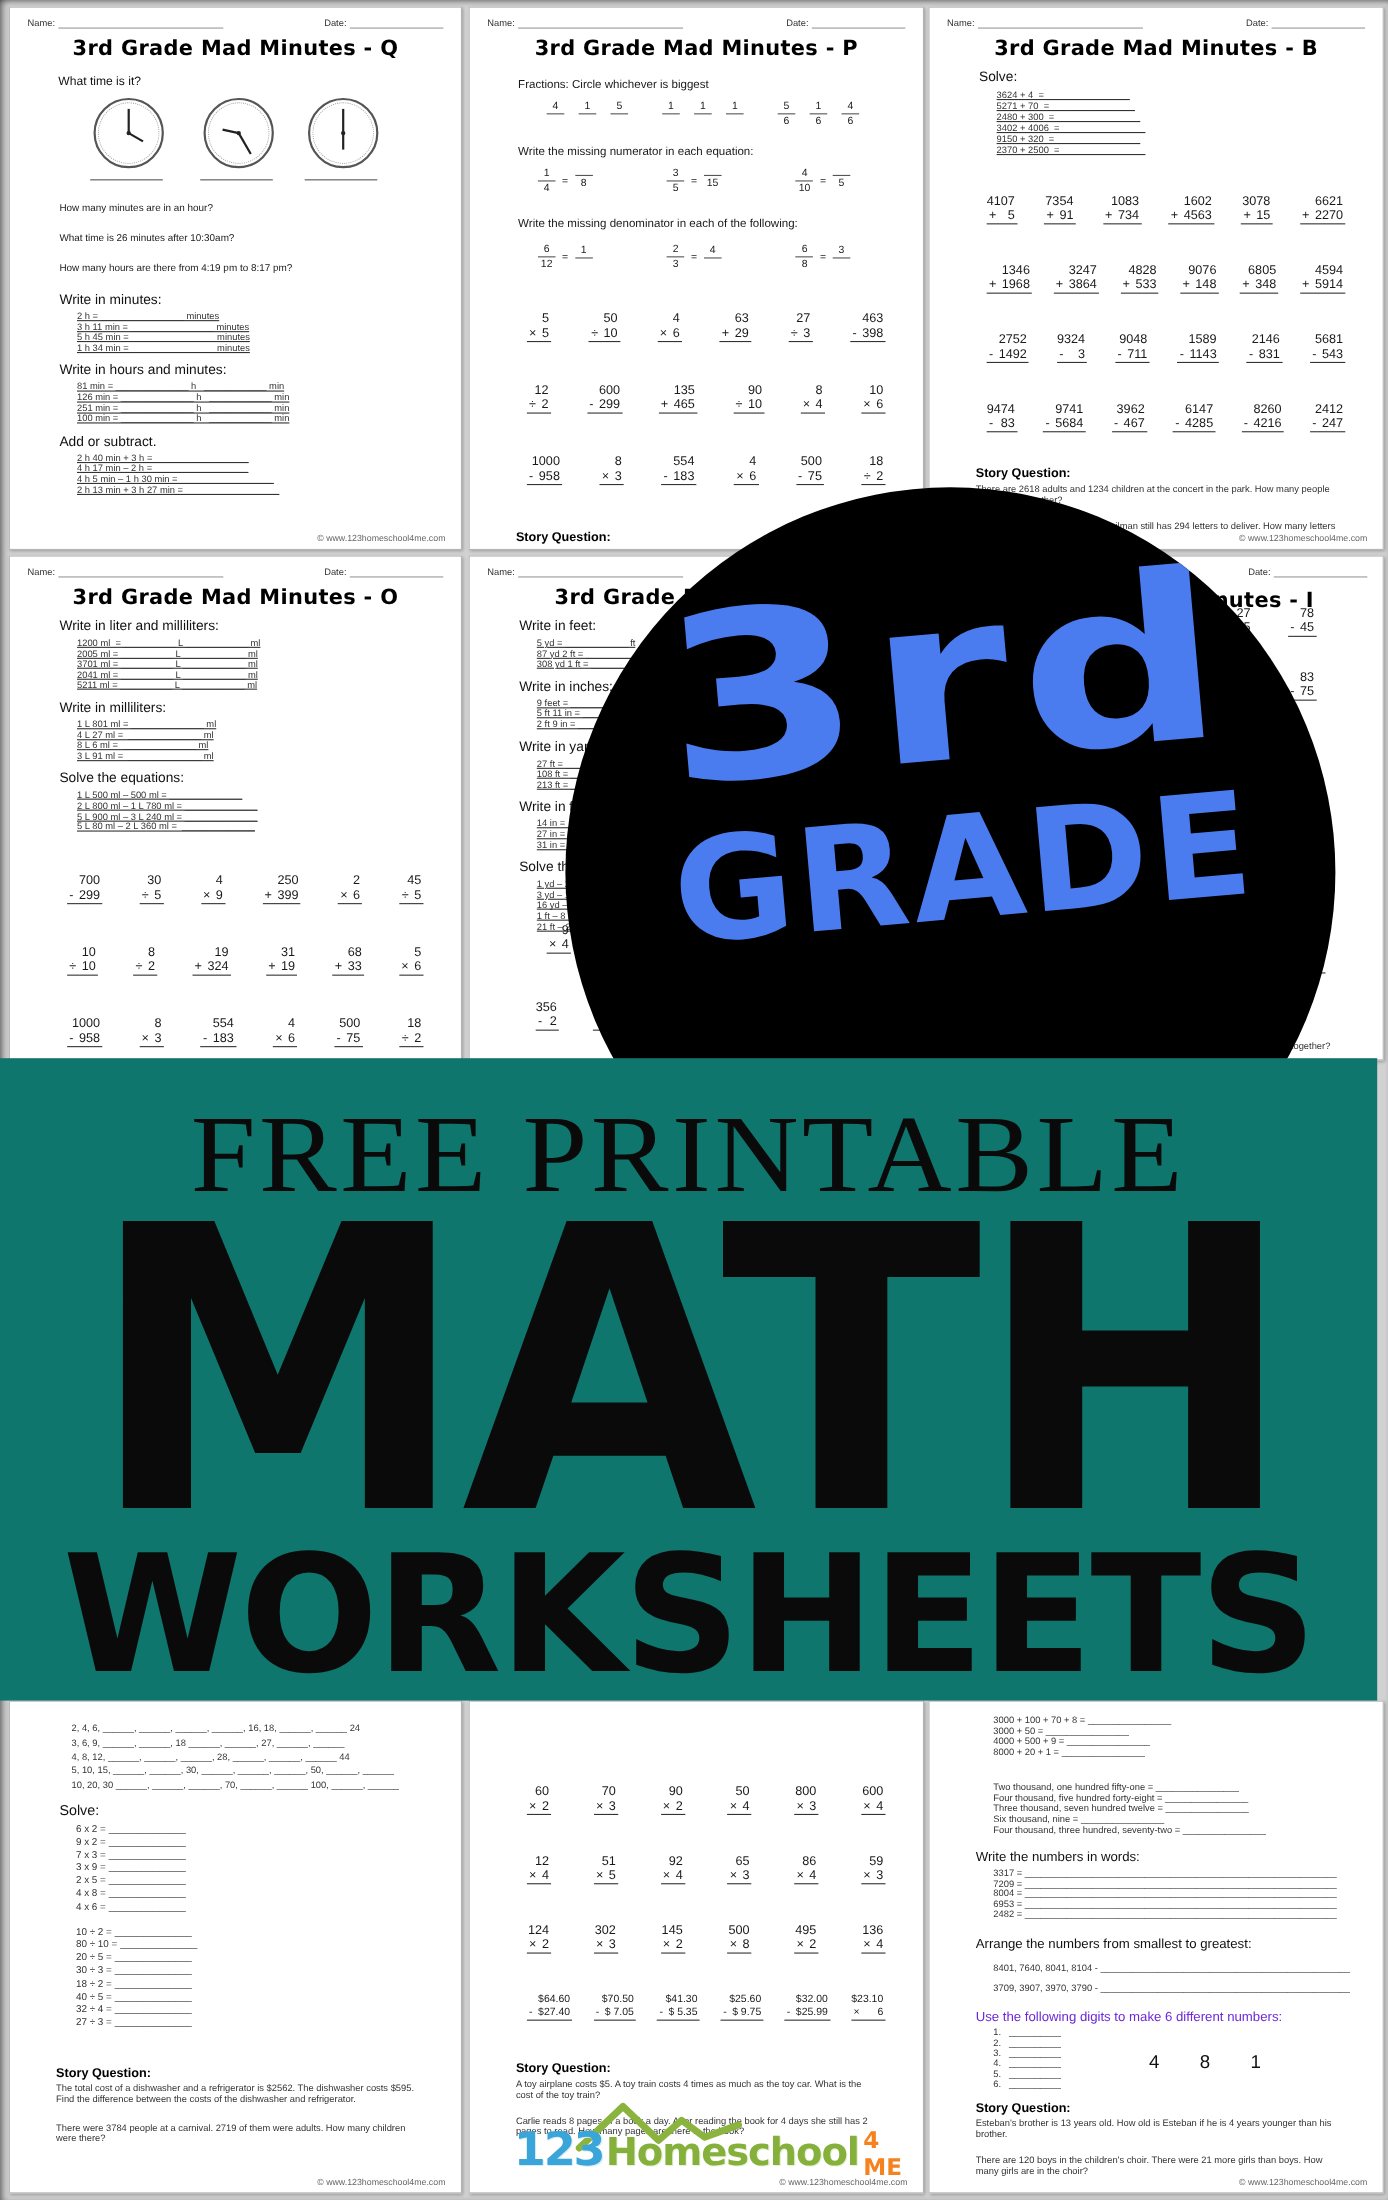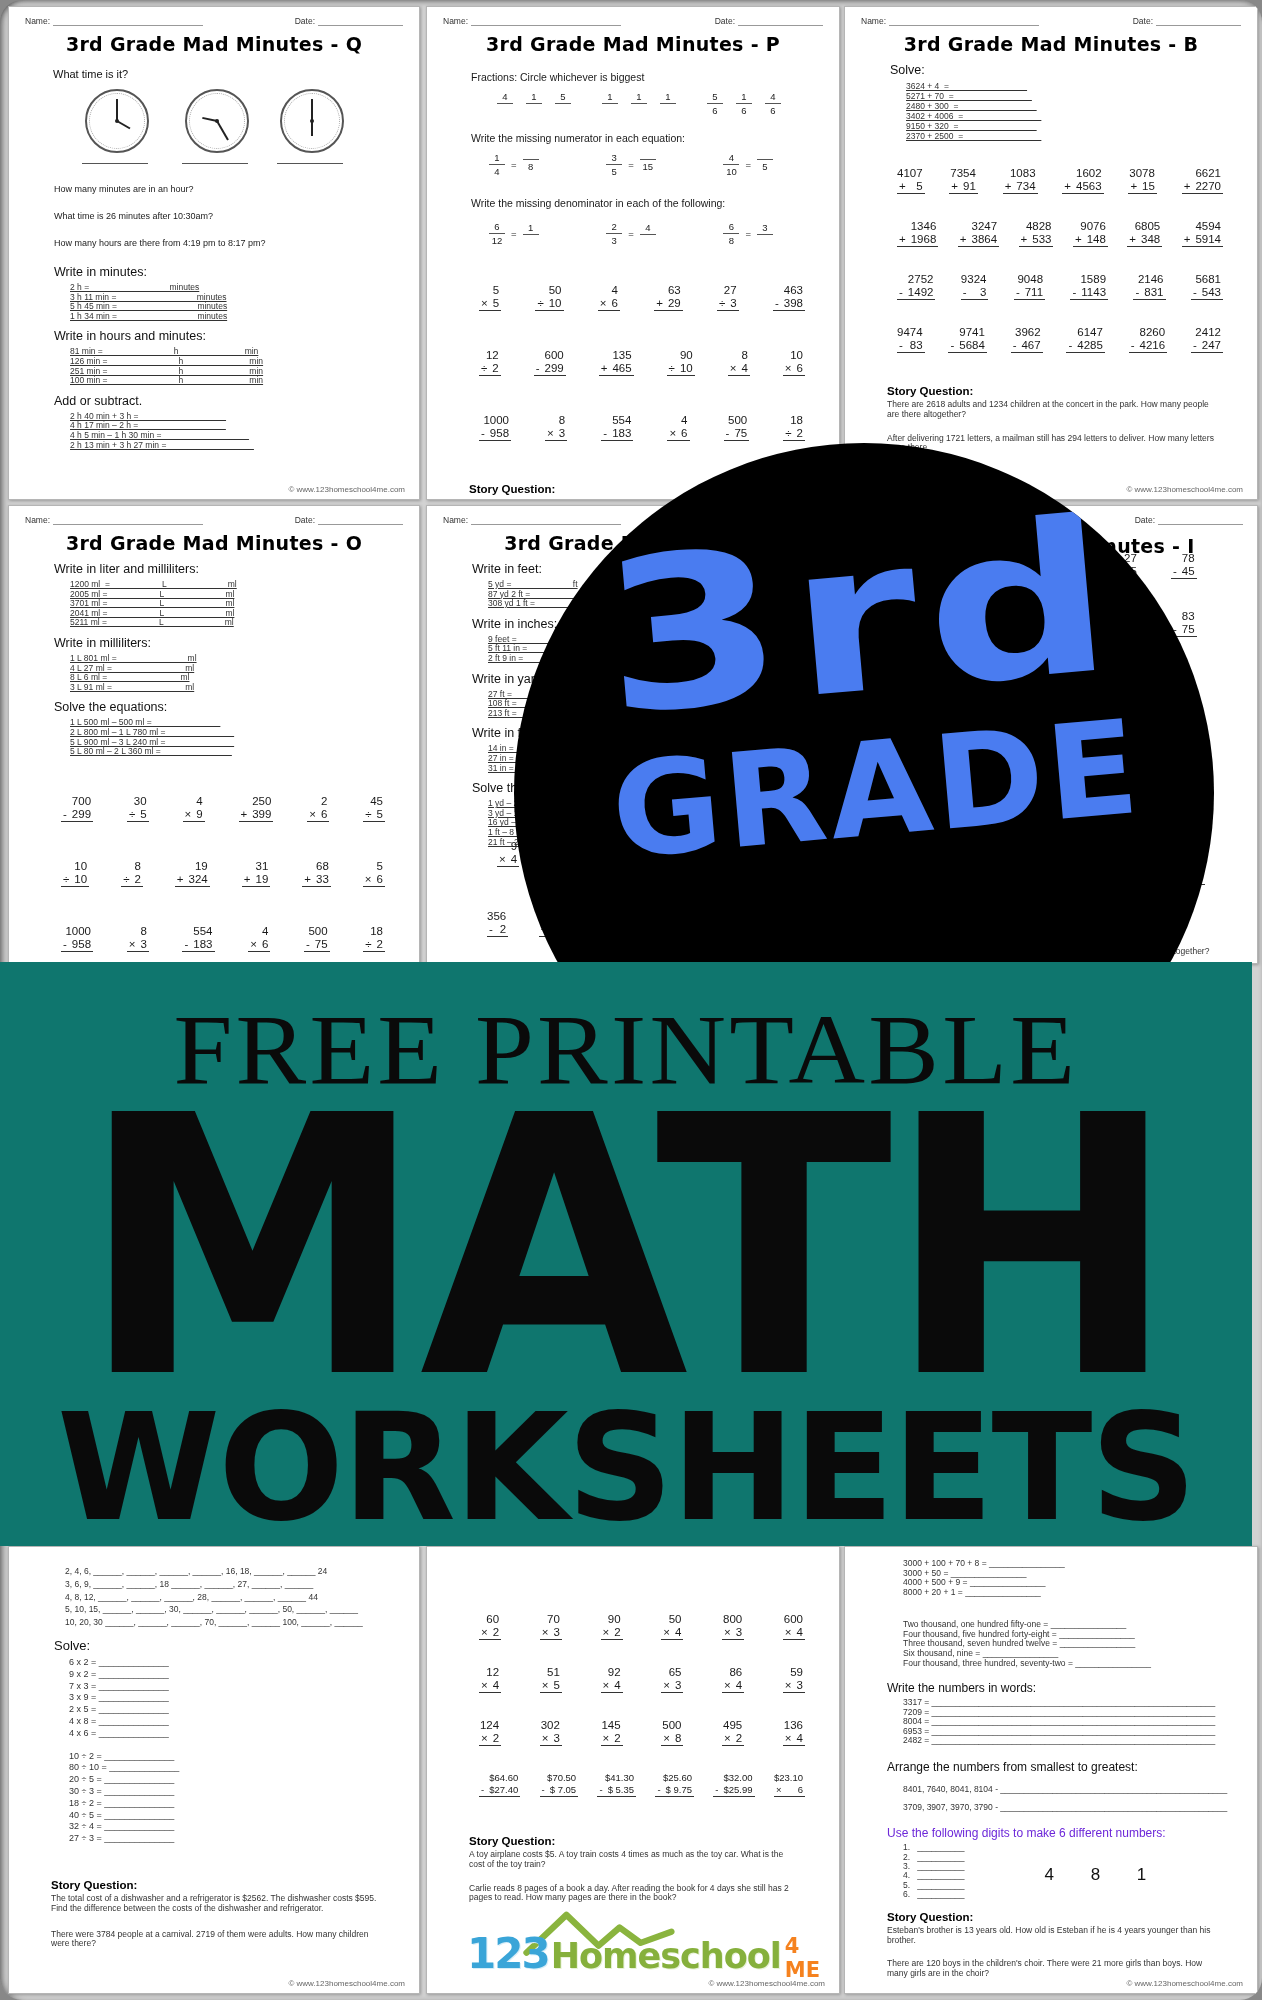--- a/index.html
+++ b/index.html
@@ -1,18 +1,18 @@
 <!DOCTYPE html>
 <html><head>
 <meta charset="utf-8">
 <style>
   html,body{margin:0;padding:0;background:#888;}
   .canvas{position:relative;width:1262px;height:2000px;background:#d2d2d2;overflow:hidden;
     font-family:"Liberation Sans",sans-serif;color:#222;
-    box-shadow:inset 5px 0 7px -3px rgba(0,0,0,.5), inset 0 4px 6px -3px rgba(0,0,0,.45);border-radius:22px;}
+    box-shadow:inset 5px 0 7px -3px rgba(0,0,0,.5), inset 0 4px 6px -3px rgba(0,0,0,.45);}
   .page{position:absolute;background:#fff;border:1px solid #b5b5b5;box-shadow:1px 1px 3px rgba(0,0,0,.28);overflow:hidden;z-index:1;}
   
   .hdr{display:flex;justify-content:space-between;padding:9px 16px 0 16px;font-size:8.5px;color:#333;}
   .hf{display:flex;align-items:flex-end;gap:3px;}
   .hline{display:inline-block;border-bottom:1px solid #999;height:7px;}
   .w150{width:150px}.w85{width:85px}
   .title{text-align:center;font-weight:bold;font-size:19px;margin-top:7px;letter-spacing:.3px;
     font-family:"DejaVu Sans",sans-serif;color:#000;}
   .sec{margin:8px 0 0 45px;}
   .sec-h{font-size:12.5px;color:#111;margin-bottom:4px;}
@@ -20,21 +20,21 @@
   .qline{margin:0 0 17px 45px;font-size:9px;color:#222;}
   .plabel{margin:16px 0 0 44px;font-size:10.5px;color:#1a1a1a;}
   .story-h{margin:0 0 3px 42px;font-size:11.5px;font-weight:bold;color:#000;}
   .story-t{margin:0 40px 0 42px;font-size:8.5px;line-height:9.8px;color:#333;}
   .sheet-footer{position:absolute;bottom:5px;right:14px;font-size:8px;color:#666;}
   
   .prow{display:flex;justify-content:space-between;padding:0 34px 0 52px;}
   .prob{display:inline-block;text-align:right;font-size:11.5px;color:#1a1a1a;}
   .prob .t{padding:0 2px 1px 0;}
   .prob .b{display:flex;justify-content:space-between;gap:5px;border-bottom:1.4px solid #333;padding:0 2px 1px 2px;}
-  .gap36{margin-top:26px}.gap38{margin-top:38px}
+  .gap36{margin-top:36px}.gap38{margin-top:38px}
   
   .fracrow{display:flex;justify-content:space-between;padding:0 58px 0 70px;margin-top:8px;}
   .fgroup{display:flex;gap:13px;}
   .frac{font-size:9.5px;text-align:center;color:#222;}
   .frac .fn{display:block;min-width:12px;border-bottom:1px solid #555;padding:0 2px 1px;}
   .frac .fd{display:block;min-height:10px;padding-top:1px;}
   .eqrow{display:flex;justify-content:space-between;padding:0 66px 0 62px;margin-top:8px;}
   .eq{display:flex;align-items:center;gap:6px;font-size:9.5px;}
   
   .clocks{position:relative;height:88px;margin-top:6px;}

